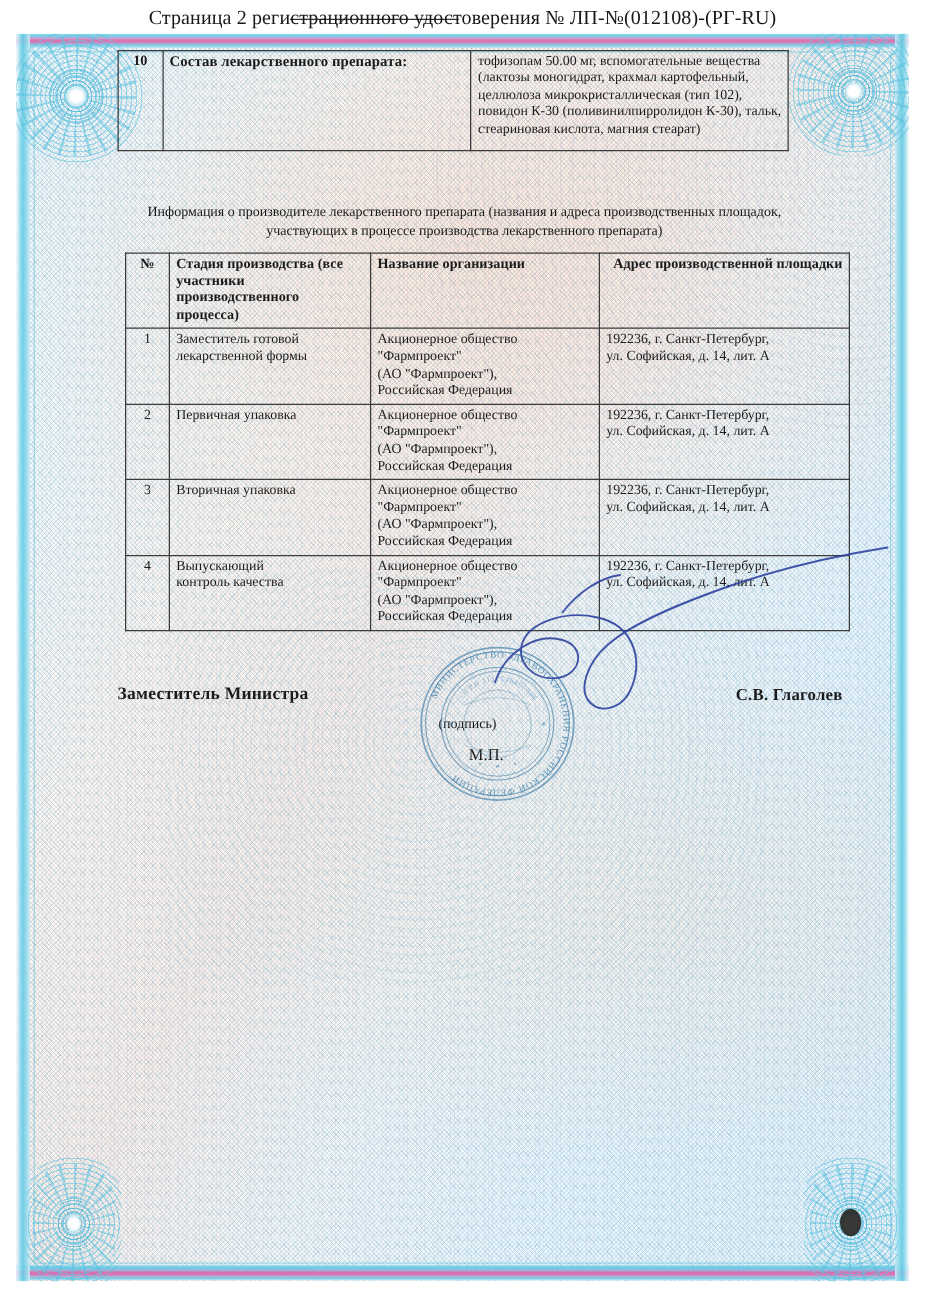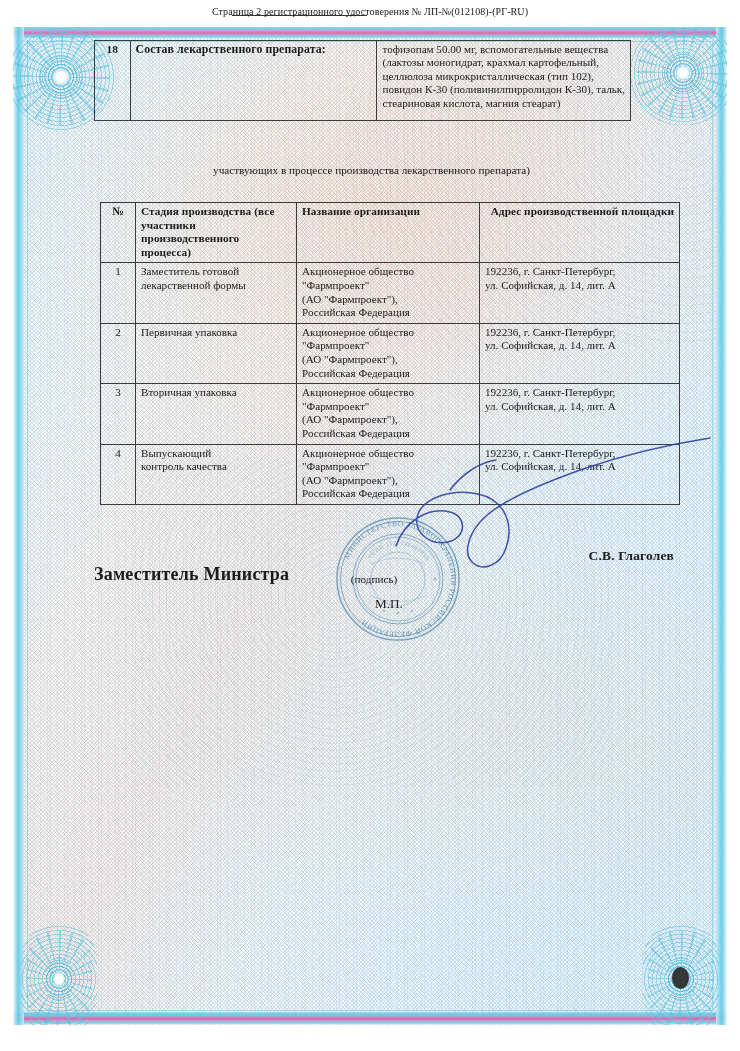--- a/index.html
+++ b/index.html
@@ -11,21 +11,21 @@
     position: relative; overflow: hidden;
     font-family: "Liberation Serif", serif;
     color: #1b1b1b;
   }
 
   
   .page-title {
     position: absolute; left: 0; top: 6px; width: 740px;
     text-align: center;
     font-family: "Liberation Serif", serif;
-    font-size: 10px; letter-spacing: .1px;
+    font-size: 16px; letter-spacing: .1px;
     color: #171717;
     z-index: 40;
   }
 
   
   .blank {
     position: absolute;
     left: 13px; top: 27px;
     width: 714px; height: 998px;
     overflow: hidden;
@@ -196,21 +196,21 @@
   #table-manufacturers td.d-num { text-align: center; width: 24px; }
   #table-manufacturers td { font-size: 11.1px; line-height: 13.6px; }
   .nowrapline { display: block; white-space: nowrap; }
 
   
   .sig-row {
     position: absolute; left: 94px; top: 548px; width: 580px; height: 20px;
   }
   .sig-title {
     position: absolute; left: 0; top: 0;
-    font-weight: bold; font-size: 18px; letter-spacing: .2px; margin-top: 16px;
+    font-weight: bold; font-size: 14px; letter-spacing: .2px;
   }
   .sig-name {
     position: absolute; right: 0; top: 0;
     font-weight: bold; font-size: 13.4px; letter-spacing: .2px; padding-left: 32px;
   }
   .sig-line {
     position: absolute; left: 232px; top: 15px; width: 135px;
     border-bottom: 1px solid #333; height: 0;
   }
   .sig-podpis {
@@ -282,34 +282,35 @@
       <div class="r-hub"></div>
   </div>
   <div class="punch-dot"></div>
 </div>
 
 <div class="content">
 
   <table class="tbl" id="table-composition">
     <tbody>
       <tr class="r13">
-        <td class="c-num">18</td>
+        <td class="c-num">10</td>
         <td class="c-label">Состав лекарственного препарата:</td>
         <td class="c-val">
           <span class="nowrapline">тофизопам 50.00 мг, вспомогательные вещества</span>
           <span class="nowrapline">(лактозы моногидрат, крахмал картофельный,</span>
           <span class="nowrapline">целлюлоза микрокристаллическая (тип 102),</span>
           <span class="nowrapline">повидон К-30 (поливинилпирролидон К-30), тальк,</span>
           <span class="nowrapline">стеариновая кислота, магния стеарат)</span>
         </td>
       </tr>
     </tbody>
   </table>
 
   <div class="mfr-caption">
+    <span class="l1">Информация о производителе лекарственного препарата (названия и адреса производственных площадок,</span>
     <span class="l2">участвующих в процессе производства лекарственного препарата)</span>
   </div>
 
   <table class="tbl" id="table-manufacturers">
     <thead>
       <tr>
         <th class="h-num">№</th>
         <th class="h-stage">Стадия производства (все участники производственного процесса)</th>
         <th class="h-org">Название организации</th>
         <th class="h-addr">Адрес производственной площадки</th>

